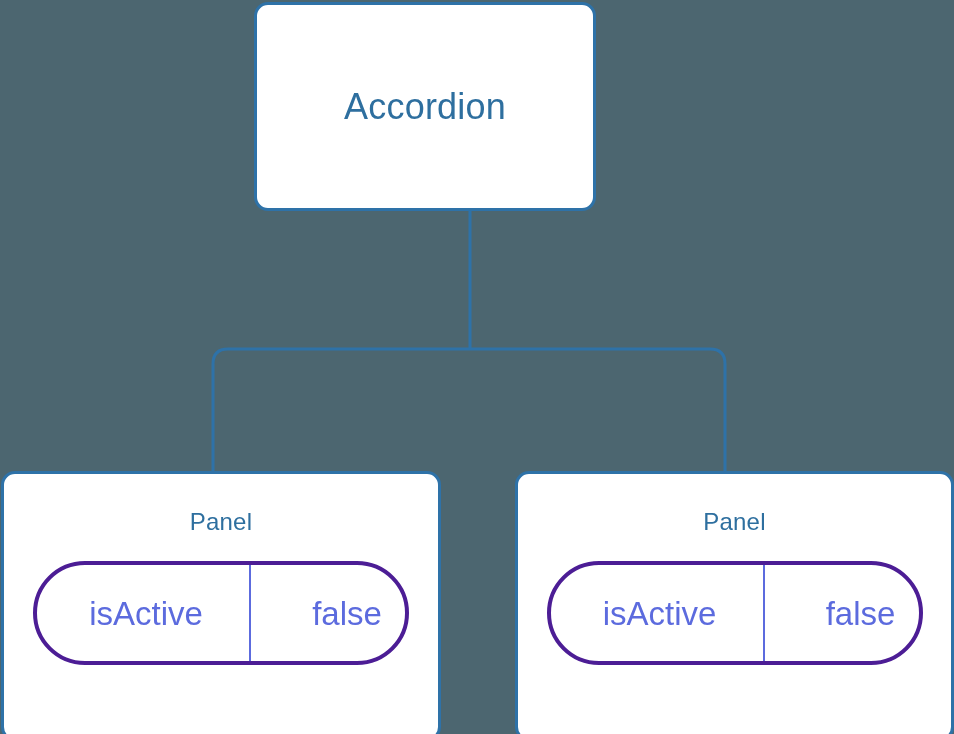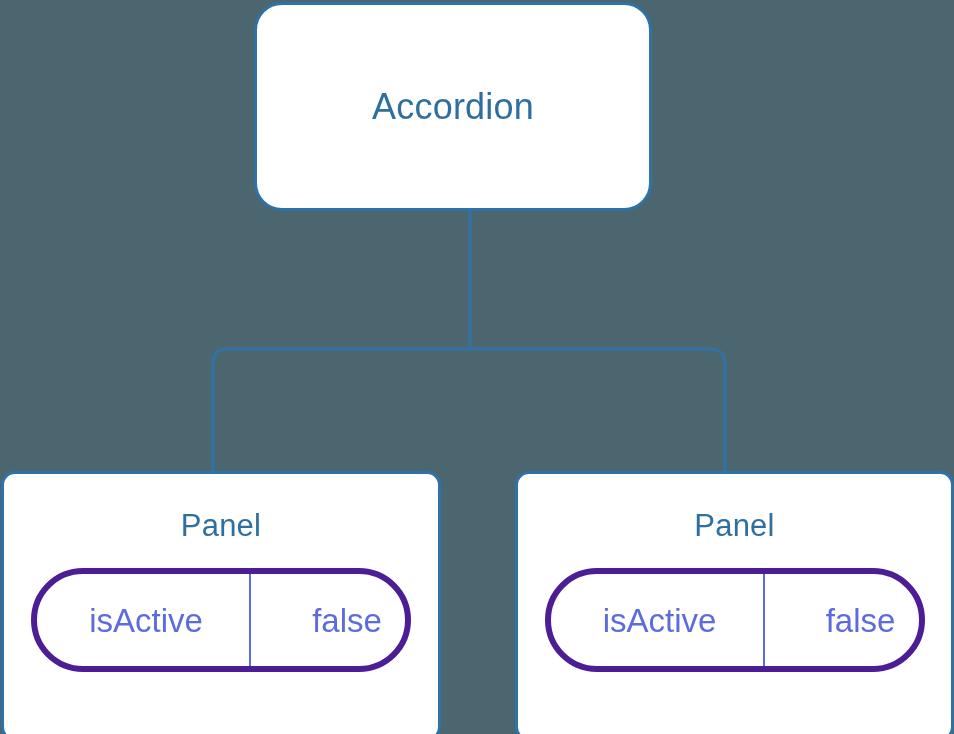--- a/index.html
+++ b/index.html
@@ -40,24 +40,23 @@
     border-radius: 14px;
     box-sizing: border-box;
     display: flex;
     flex-direction: column;
     align-items: center;
   }
 
   .node-root {
     left: 254px;
     top: 2px;
-    width: 398px;
+    width: 342px;
     height: 209px;
     justify-content: center;
-    border-radius: 28px;
   }
 
   .node-child {
     top: 471px;
     width: 440px;
     height: 270px;
     justify-content: flex-start;
     padding-top: 36px;
   }
 
@@ -67,28 +66,28 @@
   .node-title {
     color: #2e6f9f;
     font-size: 36px;
     font-weight: 400;
     line-height: 1;
     letter-spacing: 0.2px;
     white-space: nowrap;
   }
 
   .node-child .node-title {
-    font-size: 31px;
+    font-size: 24px;
   }
 
   
   .pill {
     margin-top: 27px;
     height: 104px;
-    border: 6px solid #4c1d95;
+    border: 4px solid #4c1d95;
     border-radius: 52px;
     box-sizing: border-box;
     display: flex;
     align-items: stretch;
     background: #ffffff;
   }
 
   .pill-key,
   .pill-val {
     display: flex;

